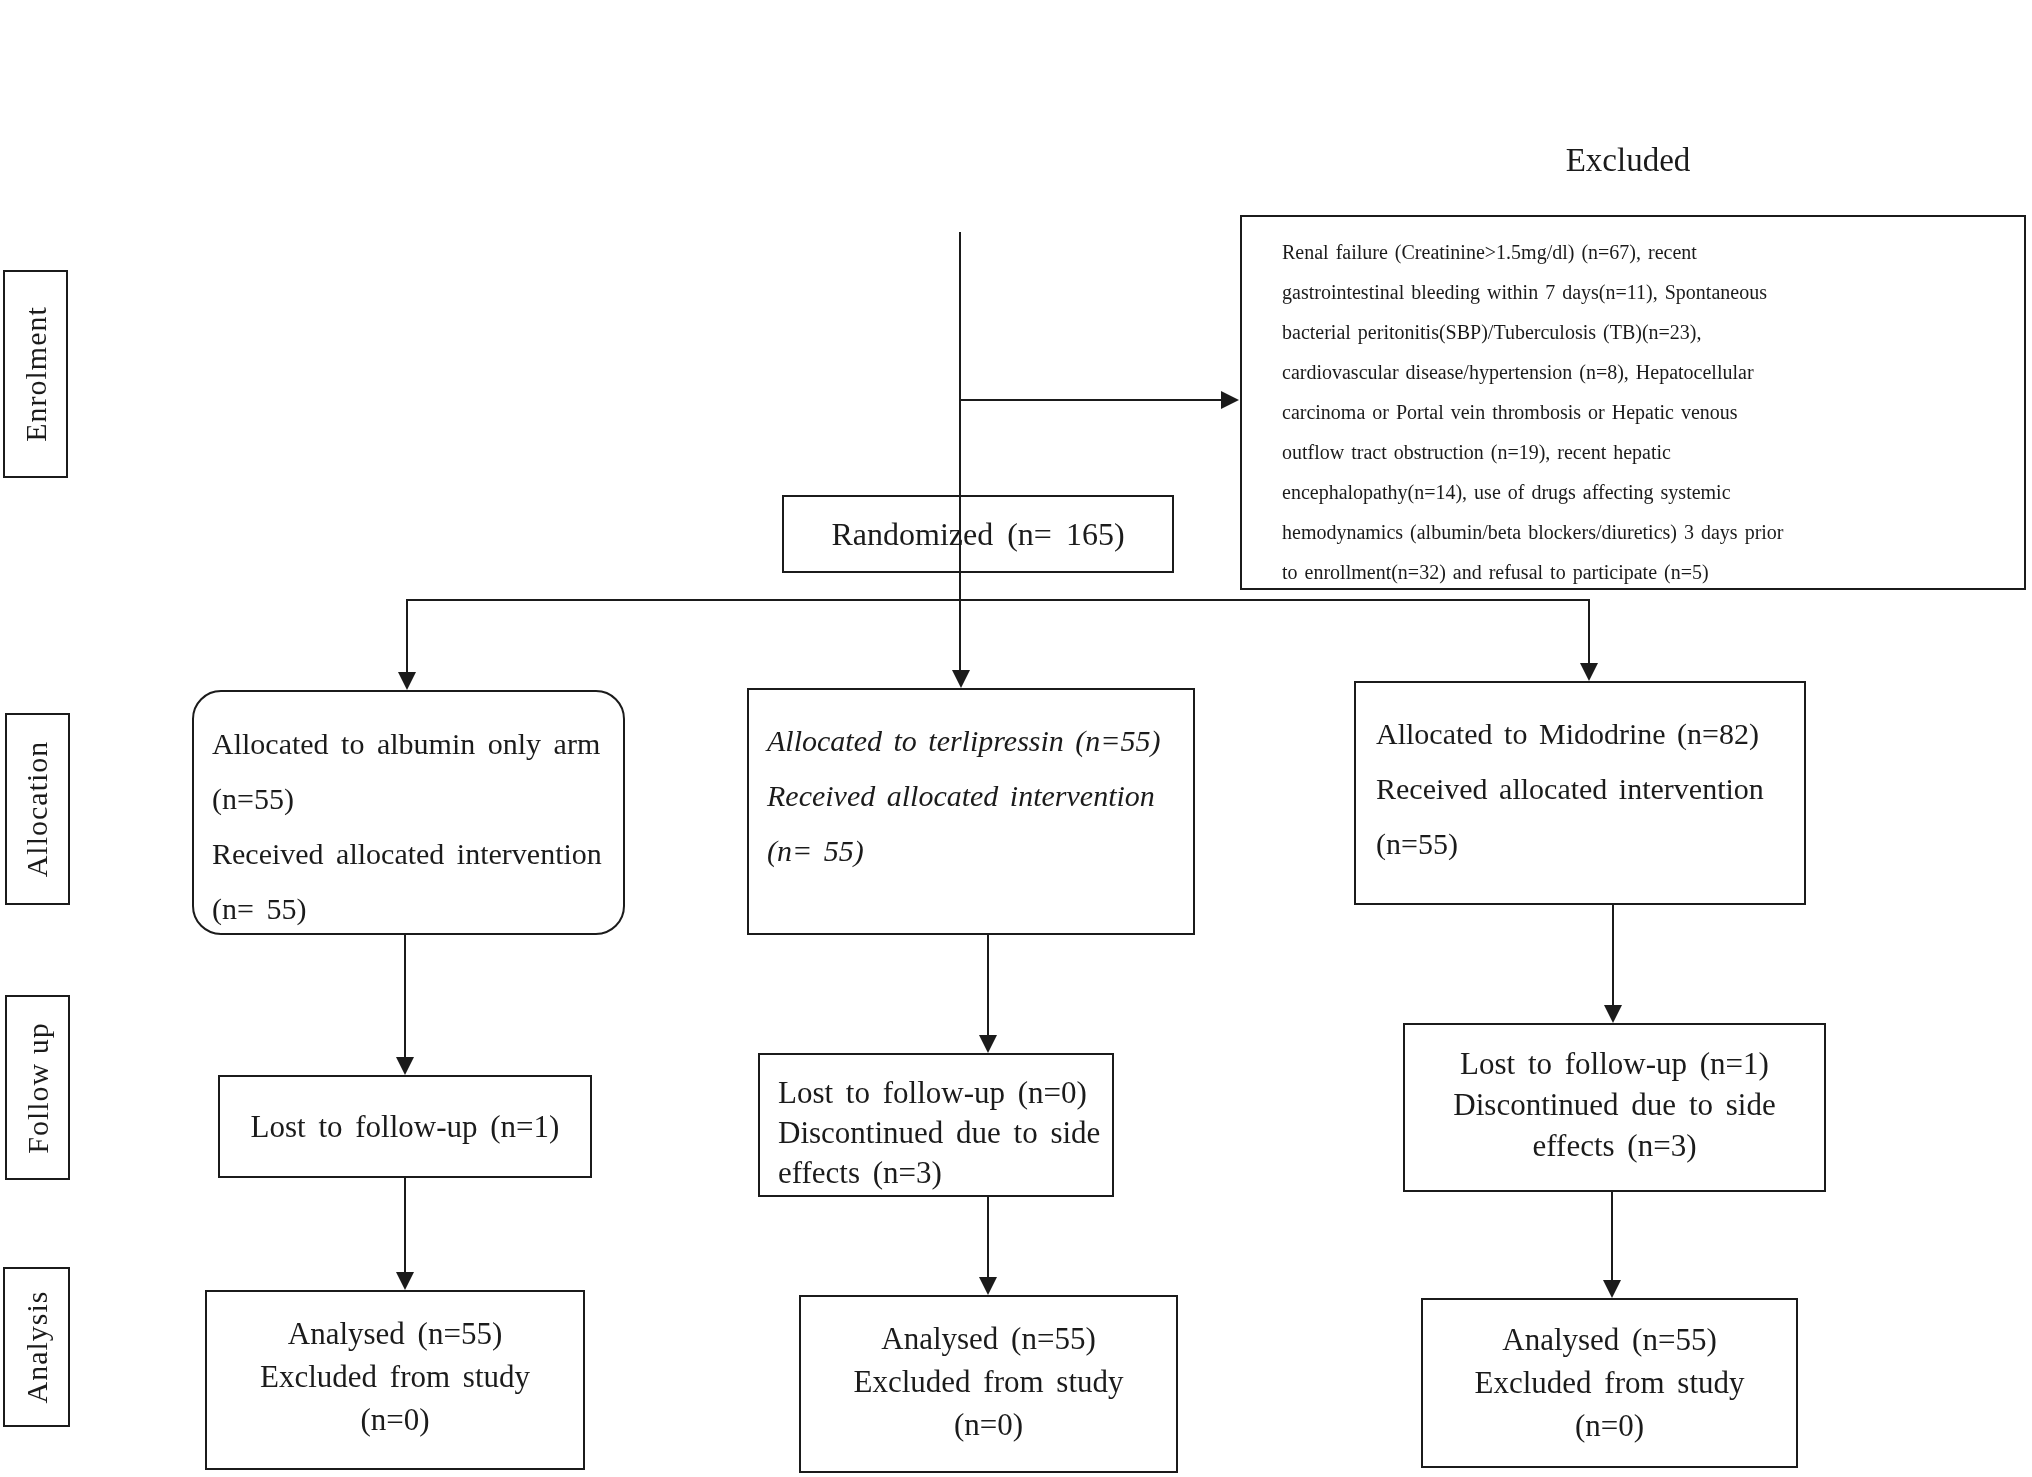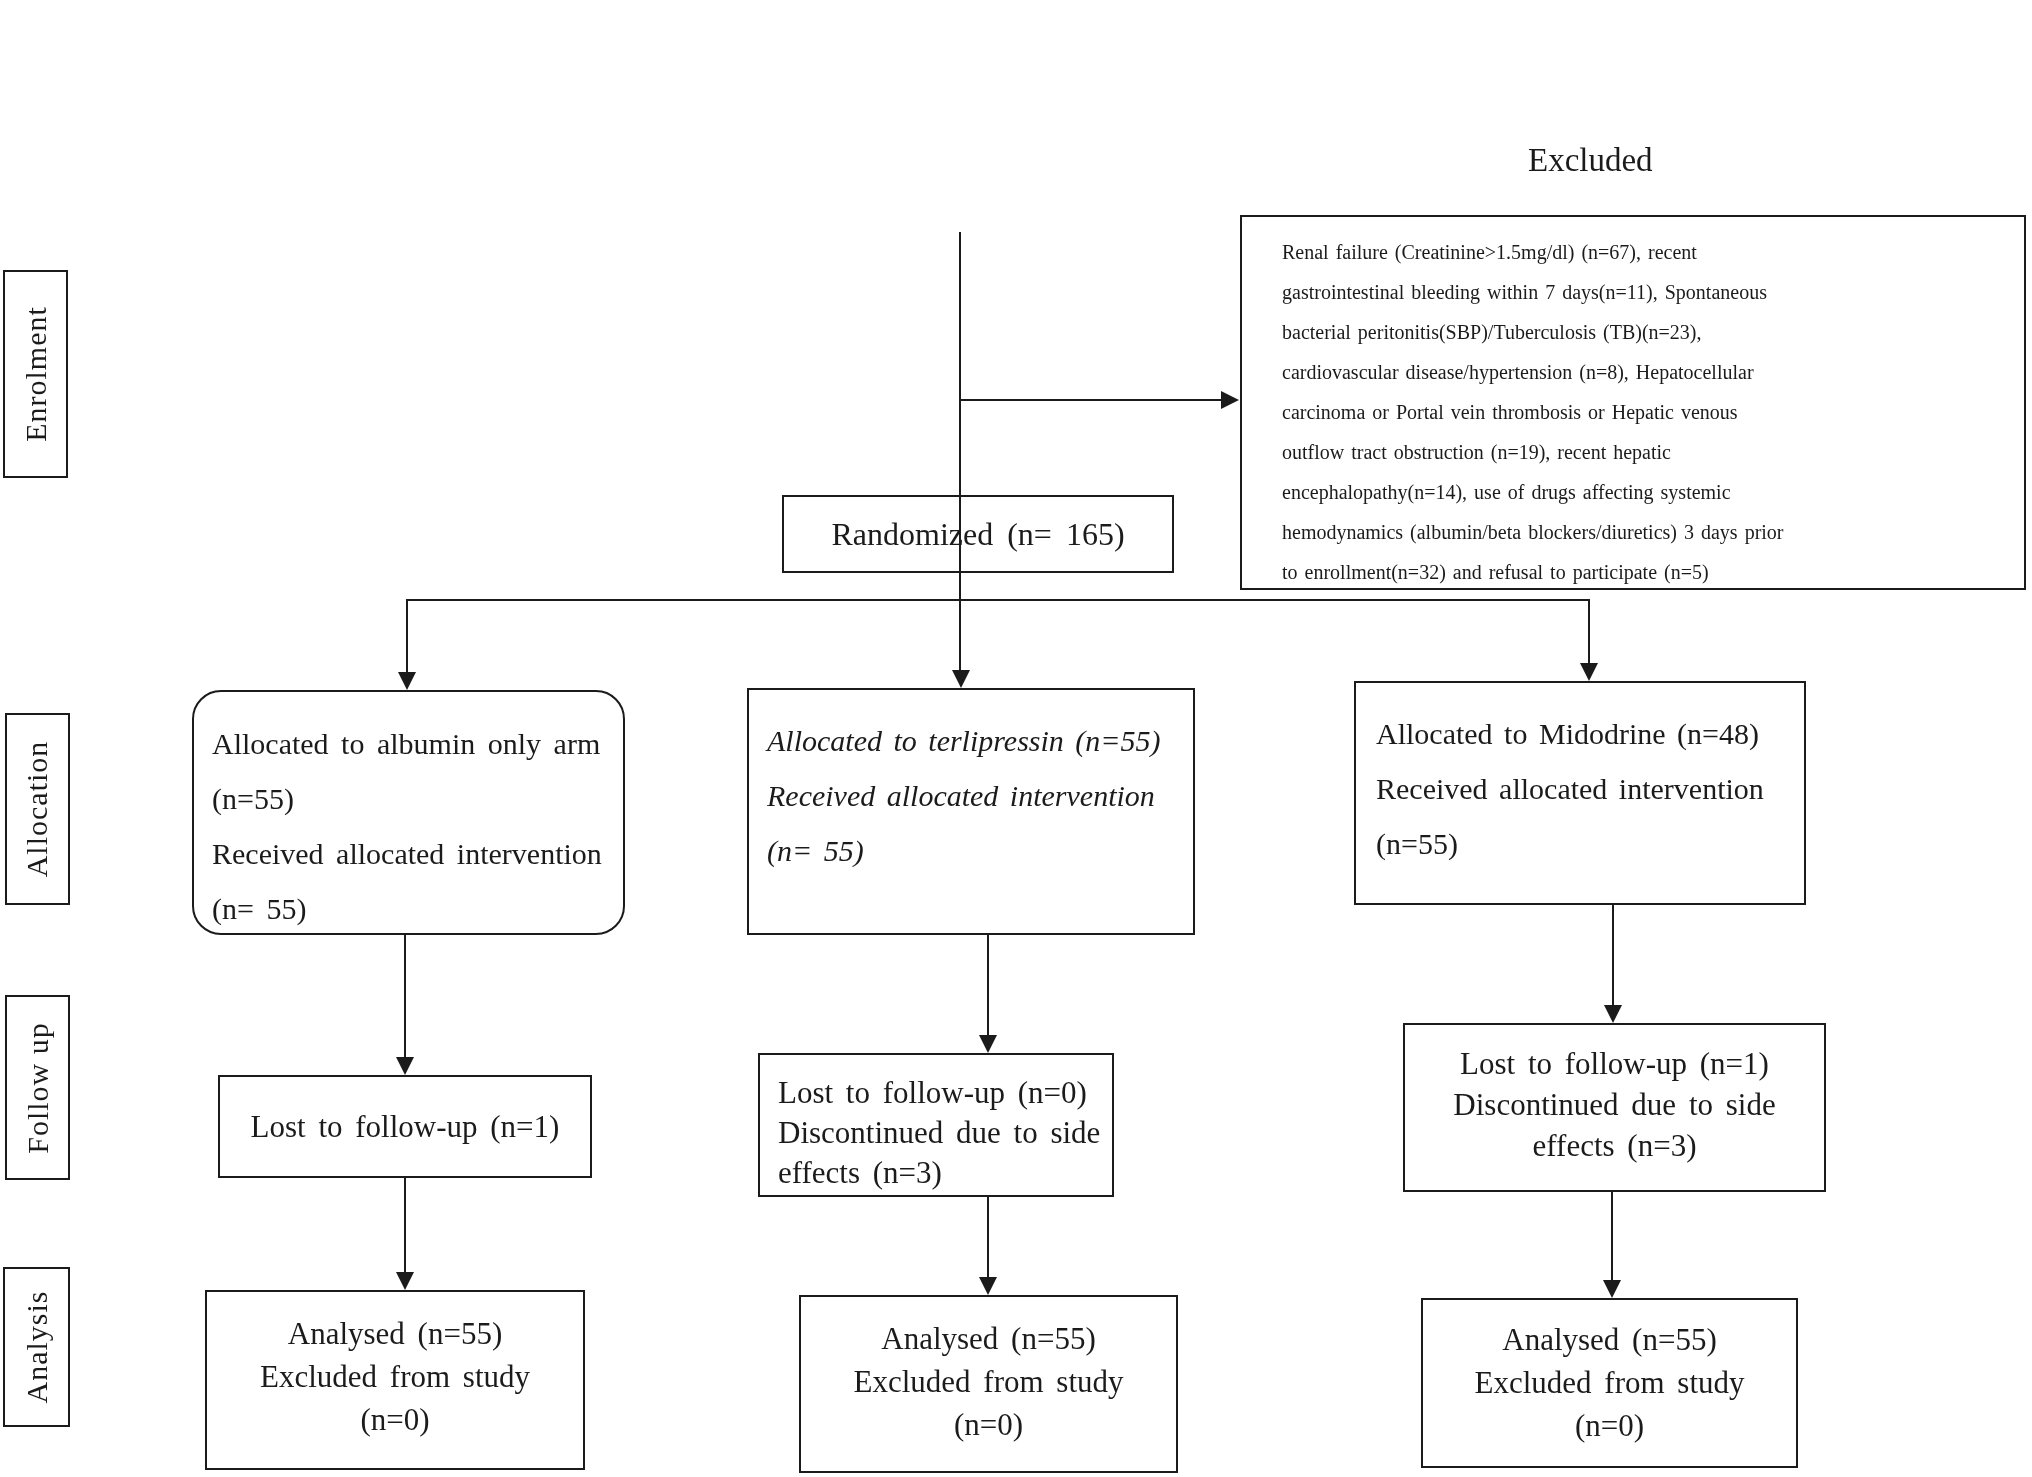--- a/index.html
+++ b/index.html
@@ -36,21 +36,21 @@
     border-top: 9px solid transparent;
     border-bottom: 9px solid transparent;
     border-left: 18px solid #1b1b1b;
   }
 
   
   #screened { left: 700px; top: 10px; width: 470px; height: 222px;
     font-size: 34px; line-height: 46px; padding-top: 20px; word-spacing: 9px; }
   
   #excluded-label { position: absolute; left: 1528px; top: 142px; width: 200px;
-    font-size: 33px; }
+    font-size: 33px; text-align: center; }
   #excluded-box { left: 1240px; top: 215px; width: 786px; height: 375px;
     font-size: 20px; line-height: 40px; padding: 15px 8px 12px 40px; word-spacing: 2px; }
   
   #randomized { left: 782px; top: 495px; width: 392px; height: 78px;
     font-size: 32px; word-spacing: 6px; }
   
   #alloc-albumin { left: 192px; top: 690px; width: 433px; height: 245px;
     font-size: 30px; line-height: 55px; padding: 24px 4px 0 18px; word-spacing: 5px; border-radius: 29px; }
   #alloc-terlipressin { left: 747px; top: 688px; width: 448px; height: 247px;
     font-size: 30px; line-height: 55px; padding: 23px 4px 0 18px; word-spacing: 4px; font-style: italic; }
@@ -156,21 +156,21 @@
 
   <div class="box transparent flexc" id="randomized">Randomized (n= 165)</div>
 
   <div class="box" id="alloc-albumin">Allocated to albumin only arm
 (n=55)
 Received allocated intervention
 (n= 55)</div>
   <div class="box" id="alloc-terlipressin">Allocated to terlipressin (n=55)
 Received allocated intervention
 (n= 55)</div>
-  <div class="box" id="alloc-midodrine">Allocated to Midodrine (n=48)
+  <div class="box" id="alloc-midodrine">Allocated to Midodrine (n=82)
 Received allocated intervention
 (n=55)</div>
 
   <div class="box flexc" id="fu-albumin">Lost to follow-up (n=1)</div>
   <div class="box" id="fu-terlipressin">Lost to follow-up (n=0)
 Discontinued due to side
 effects (n=3)</div>
   <div class="box center" id="fu-midodrine">Lost to follow-up (n=1)
 Discontinued due to side
 effects (n=3)</div>

